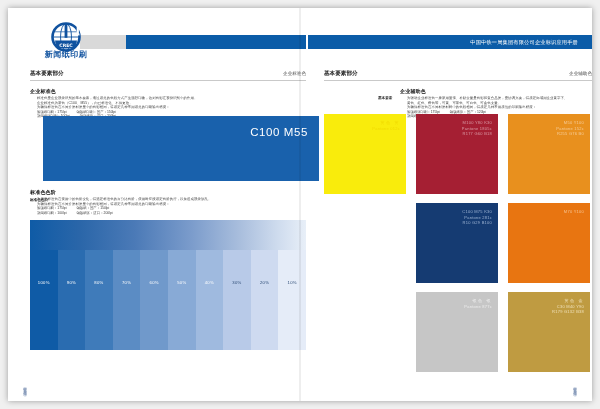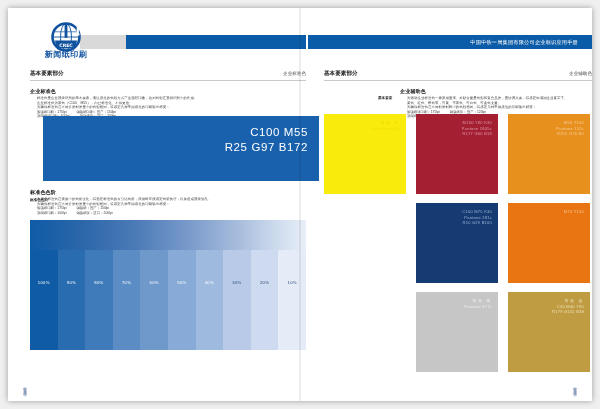--- a/index.html
+++ b/index.html
@@ -153,21 +153,20 @@
       </div>
       <div class="cols">
         <span>新闻纸张印刷：100lpi</span>
         <span>铜版纸张：进口：200lpi</span>
       </div>
     </div>
 
     <div class="mainblue">
       <div class="spec">
         <div>C100  M55</div>
-        <div>R25  G97  B172</div>
       </div>
     </div>
 
     <div class="blk" style="left:22px;top:181px;width:276px;">
       <h4>标准色色阶</h4>
       <p class="ind">为便于标准色在使用中的色阶变化，特选定标准色的百分比色阶，使用时应按规定色阶执行，以免造成视觉混乱。</p>
       <p class="ind">为确保标准色在不同介质材质里中的色彩相同，特规定几种常用规范的印刷输出精度：</p>
       <div class="cols">
         <span>胶版纸印刷：175lpi</span>
         <span>铜版纸：国产：150lpi</span>

